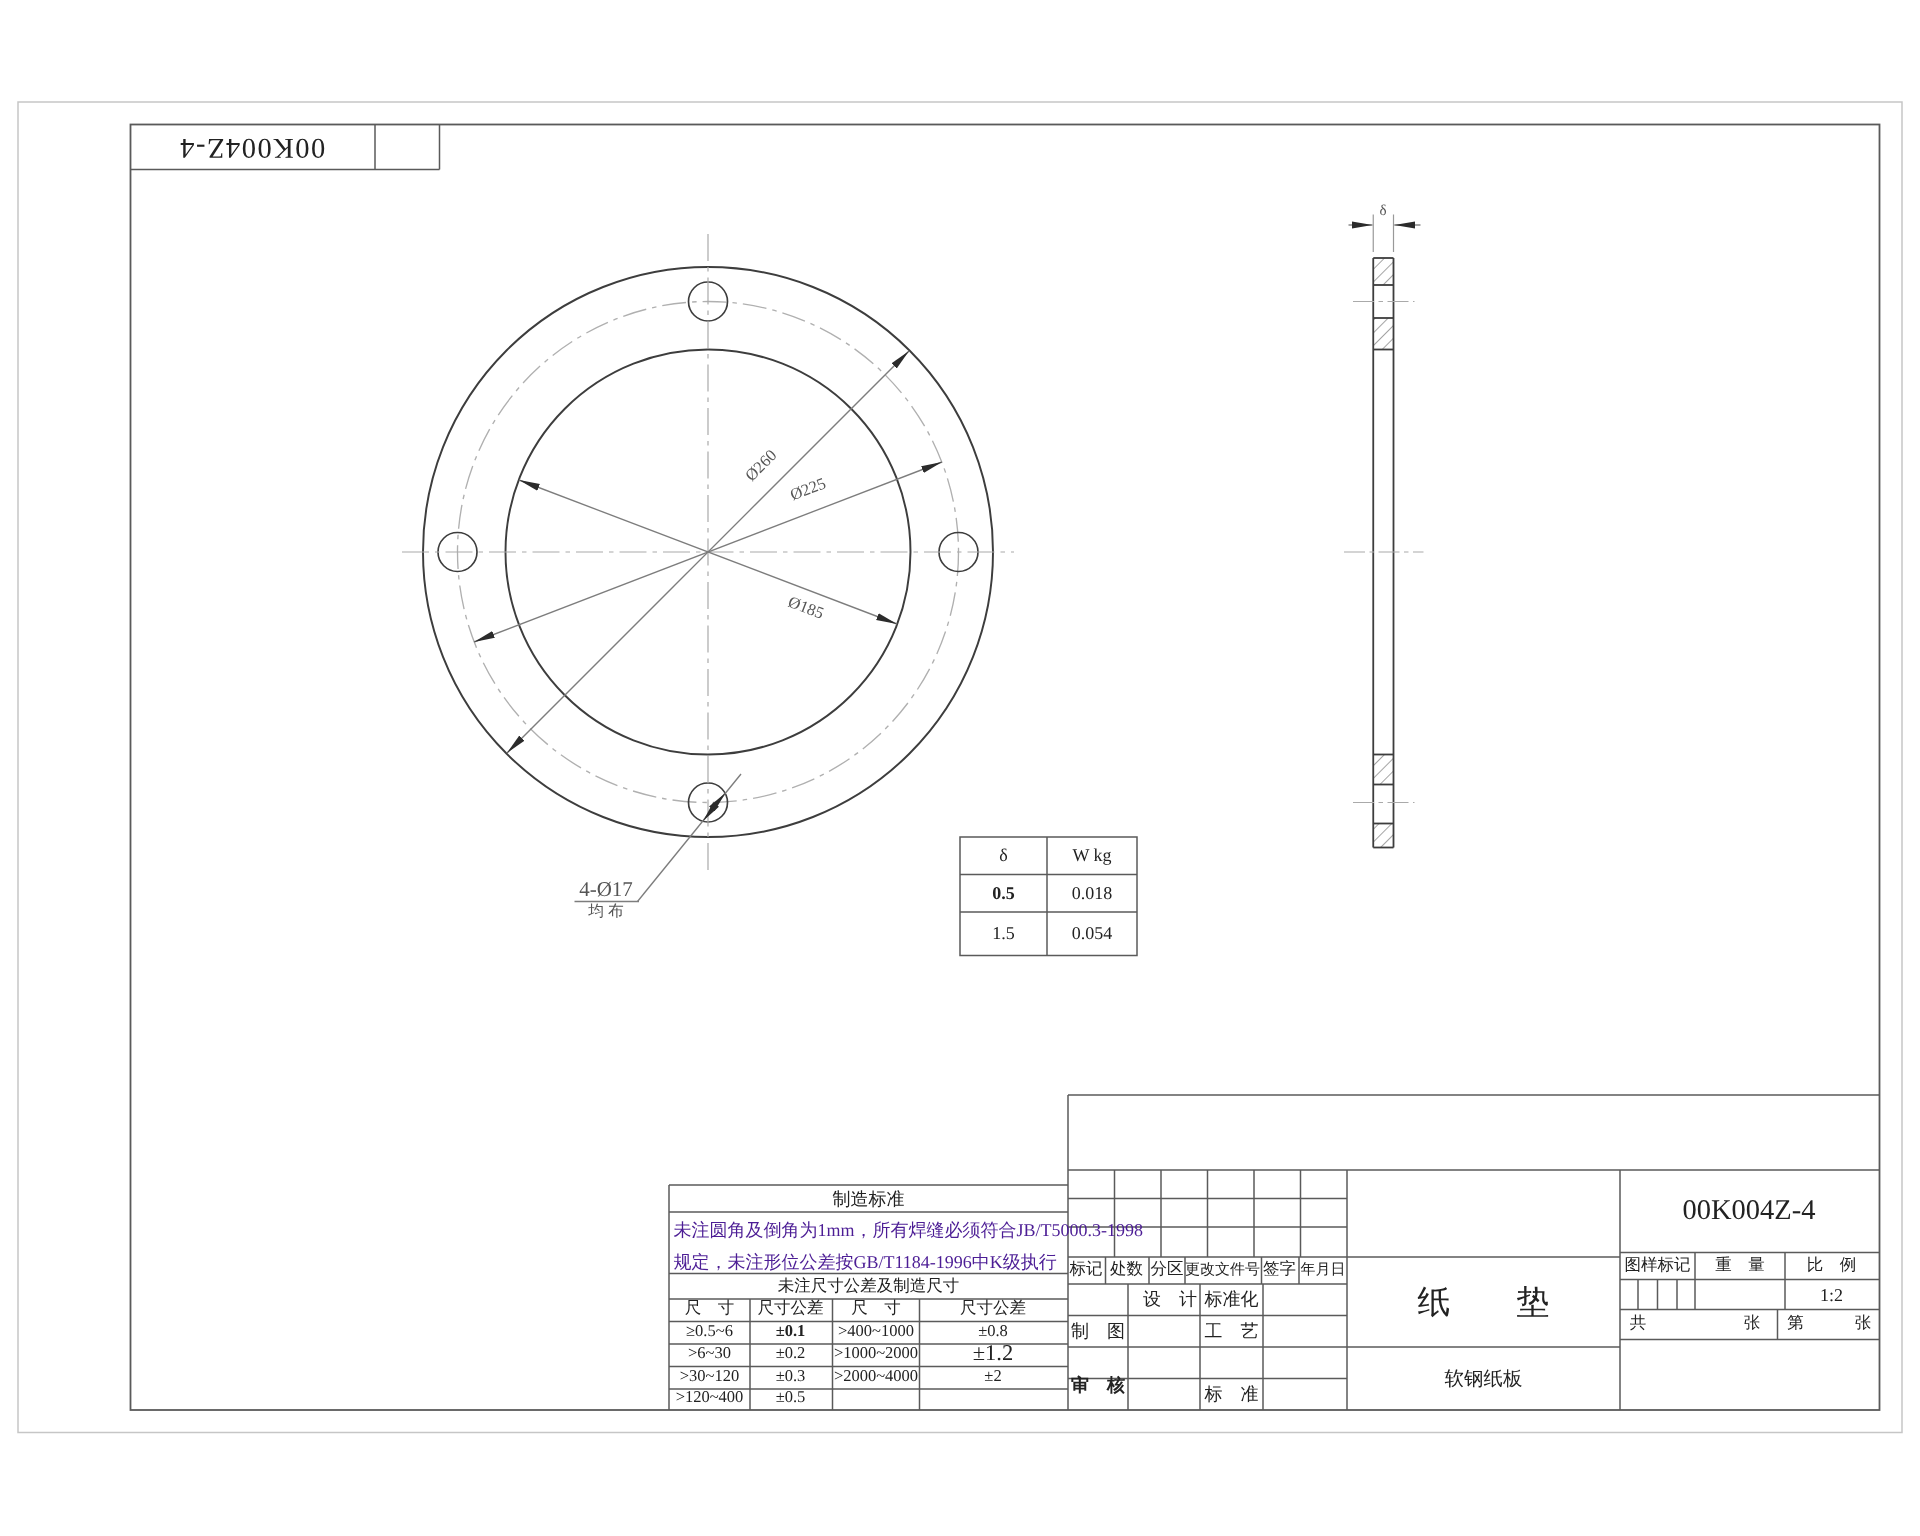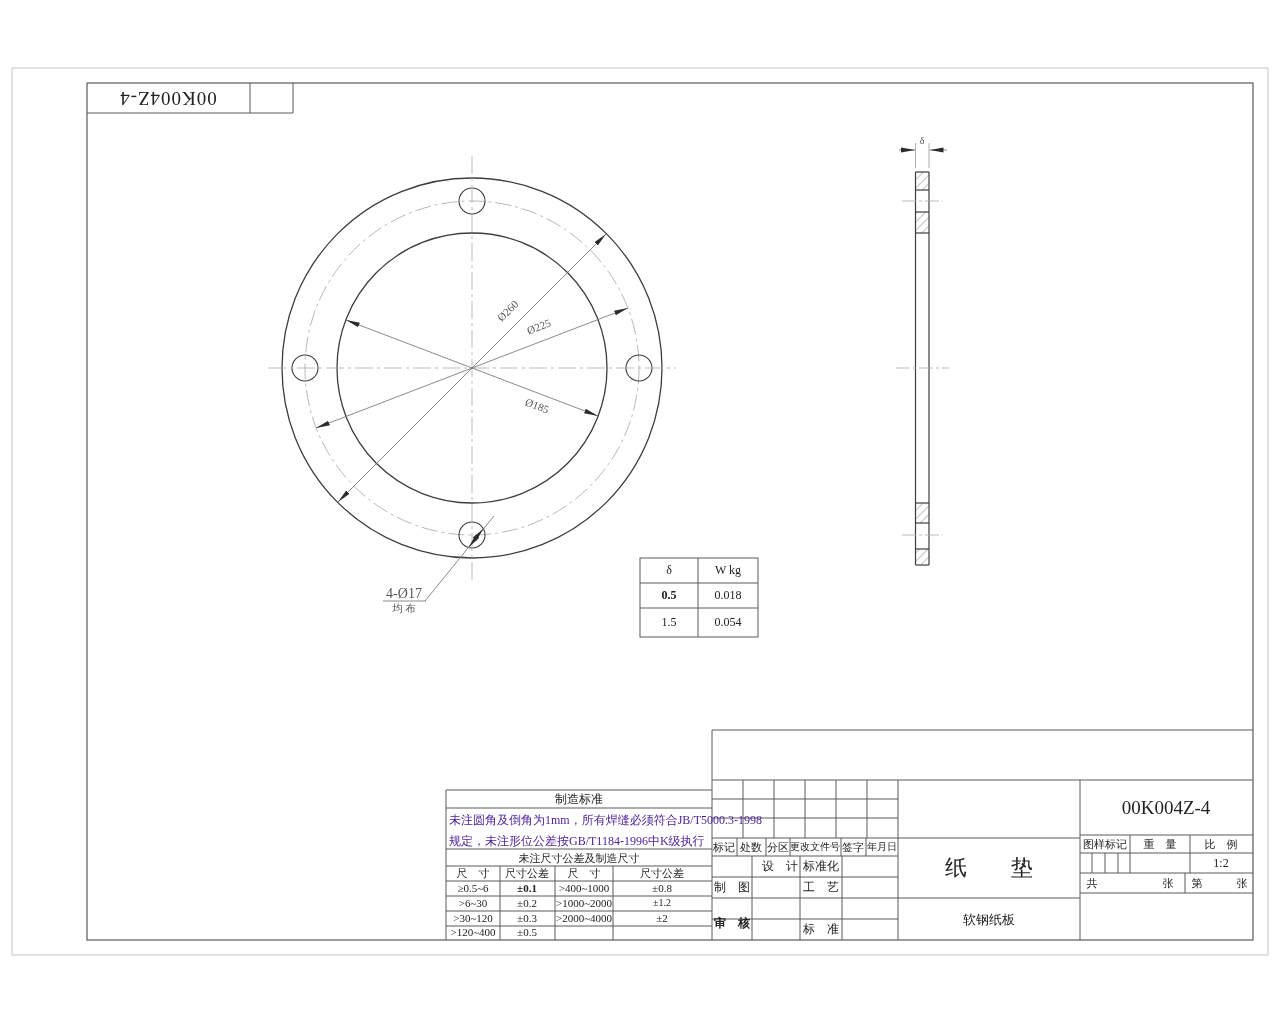--- a/index.html
+++ b/index.html
@@ -183,21 +183,21 @@
   <div class="t" style="left:527px;top:873px;font-size:11px;">尺寸公差</div>
   <div class="t" style="left:584px;top:873px;font-size:11px;">尺　寸</div>
   <div class="t" style="left:662px;top:873px;font-size:11px;">尺寸公差</div>
   <div class="t" style="left:473px;top:888px;font-size:11px;">≥0.5~6</div>
   <div class="t" style="left:527px;top:888px;font-size:11px;font-weight:bold;">±0.1</div>
   <div class="t" style="left:584px;top:888px;font-size:11px;">&gt;400~1000</div>
   <div class="t" style="left:662px;top:888px;font-size:11px;">±0.8</div>
   <div class="t" style="left:473px;top:903px;font-size:11px;">&gt;6~30</div>
   <div class="t" style="left:527px;top:903px;font-size:11px;">±0.2</div>
   <div class="t" style="left:584px;top:903px;font-size:11px;">&gt;1000~2000</div>
-  <div class="t" style="left:662px;top:903px;font-size:10px;">±1.2</div>
+  <div class="t" style="left:662px;top:903px;font-size:15px;">±1.2</div>
   <div class="t" style="left:473px;top:918px;font-size:11px;">&gt;30~120</div>
   <div class="t" style="left:527px;top:918px;font-size:11px;">±0.3</div>
   <div class="t" style="left:584px;top:918px;font-size:11px;">&gt;2000~4000</div>
   <div class="t" style="left:662px;top:918px;font-size:11px;">±2</div>
   <div class="t" style="left:473px;top:932px;font-size:11px;">&gt;120~400</div>
   <div class="t" style="left:527px;top:932px;font-size:11px;">±0.5</div>
 
 
   <div class="t" style="left:724px;top:847px;font-size:11px;">标记</div>
   <div class="t" style="left:751px;top:847px;font-size:11px;">处数</div>

